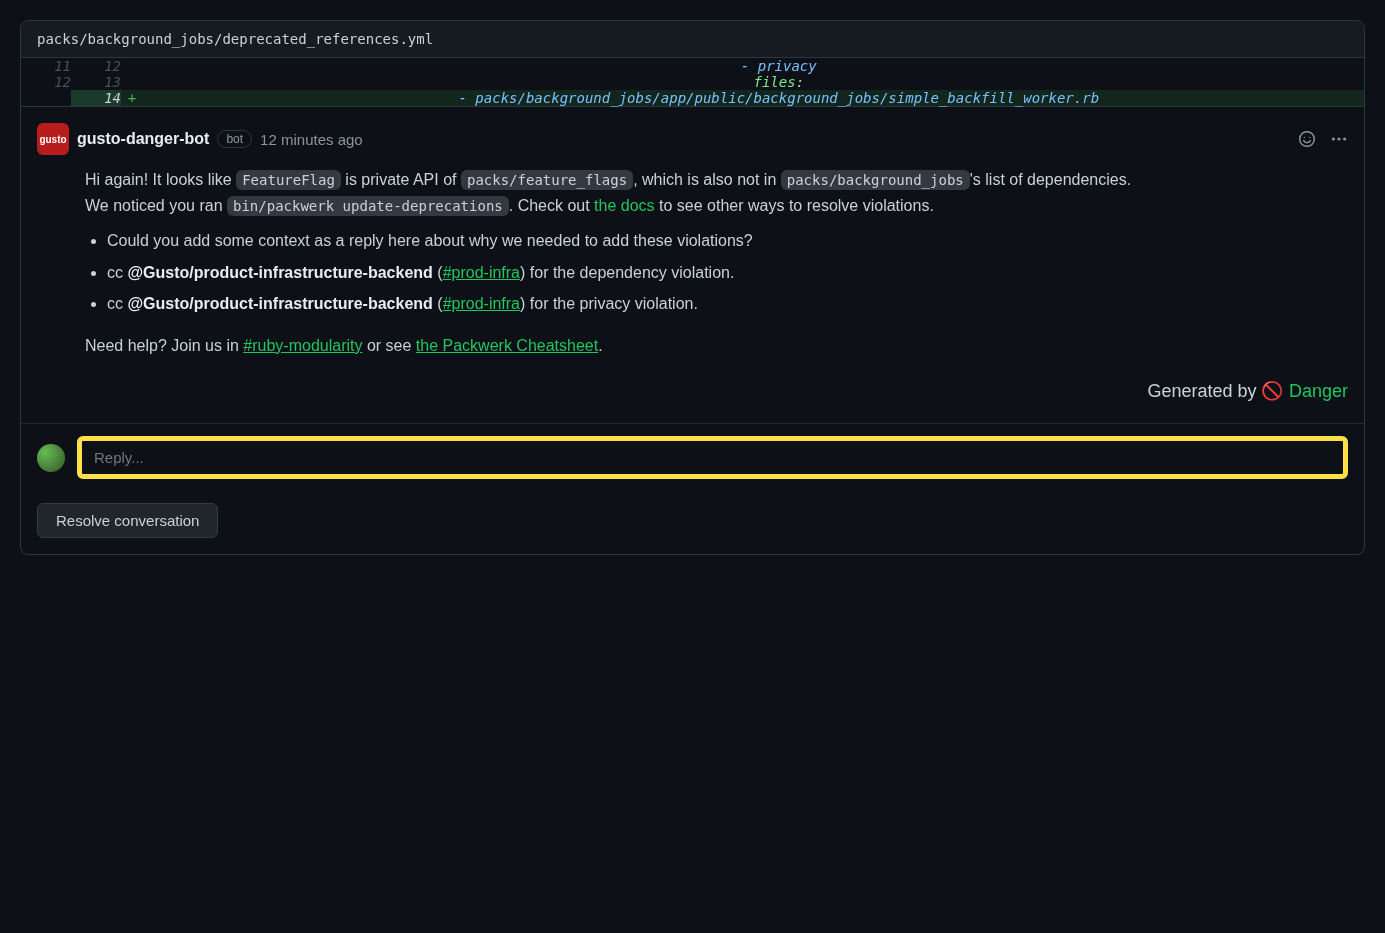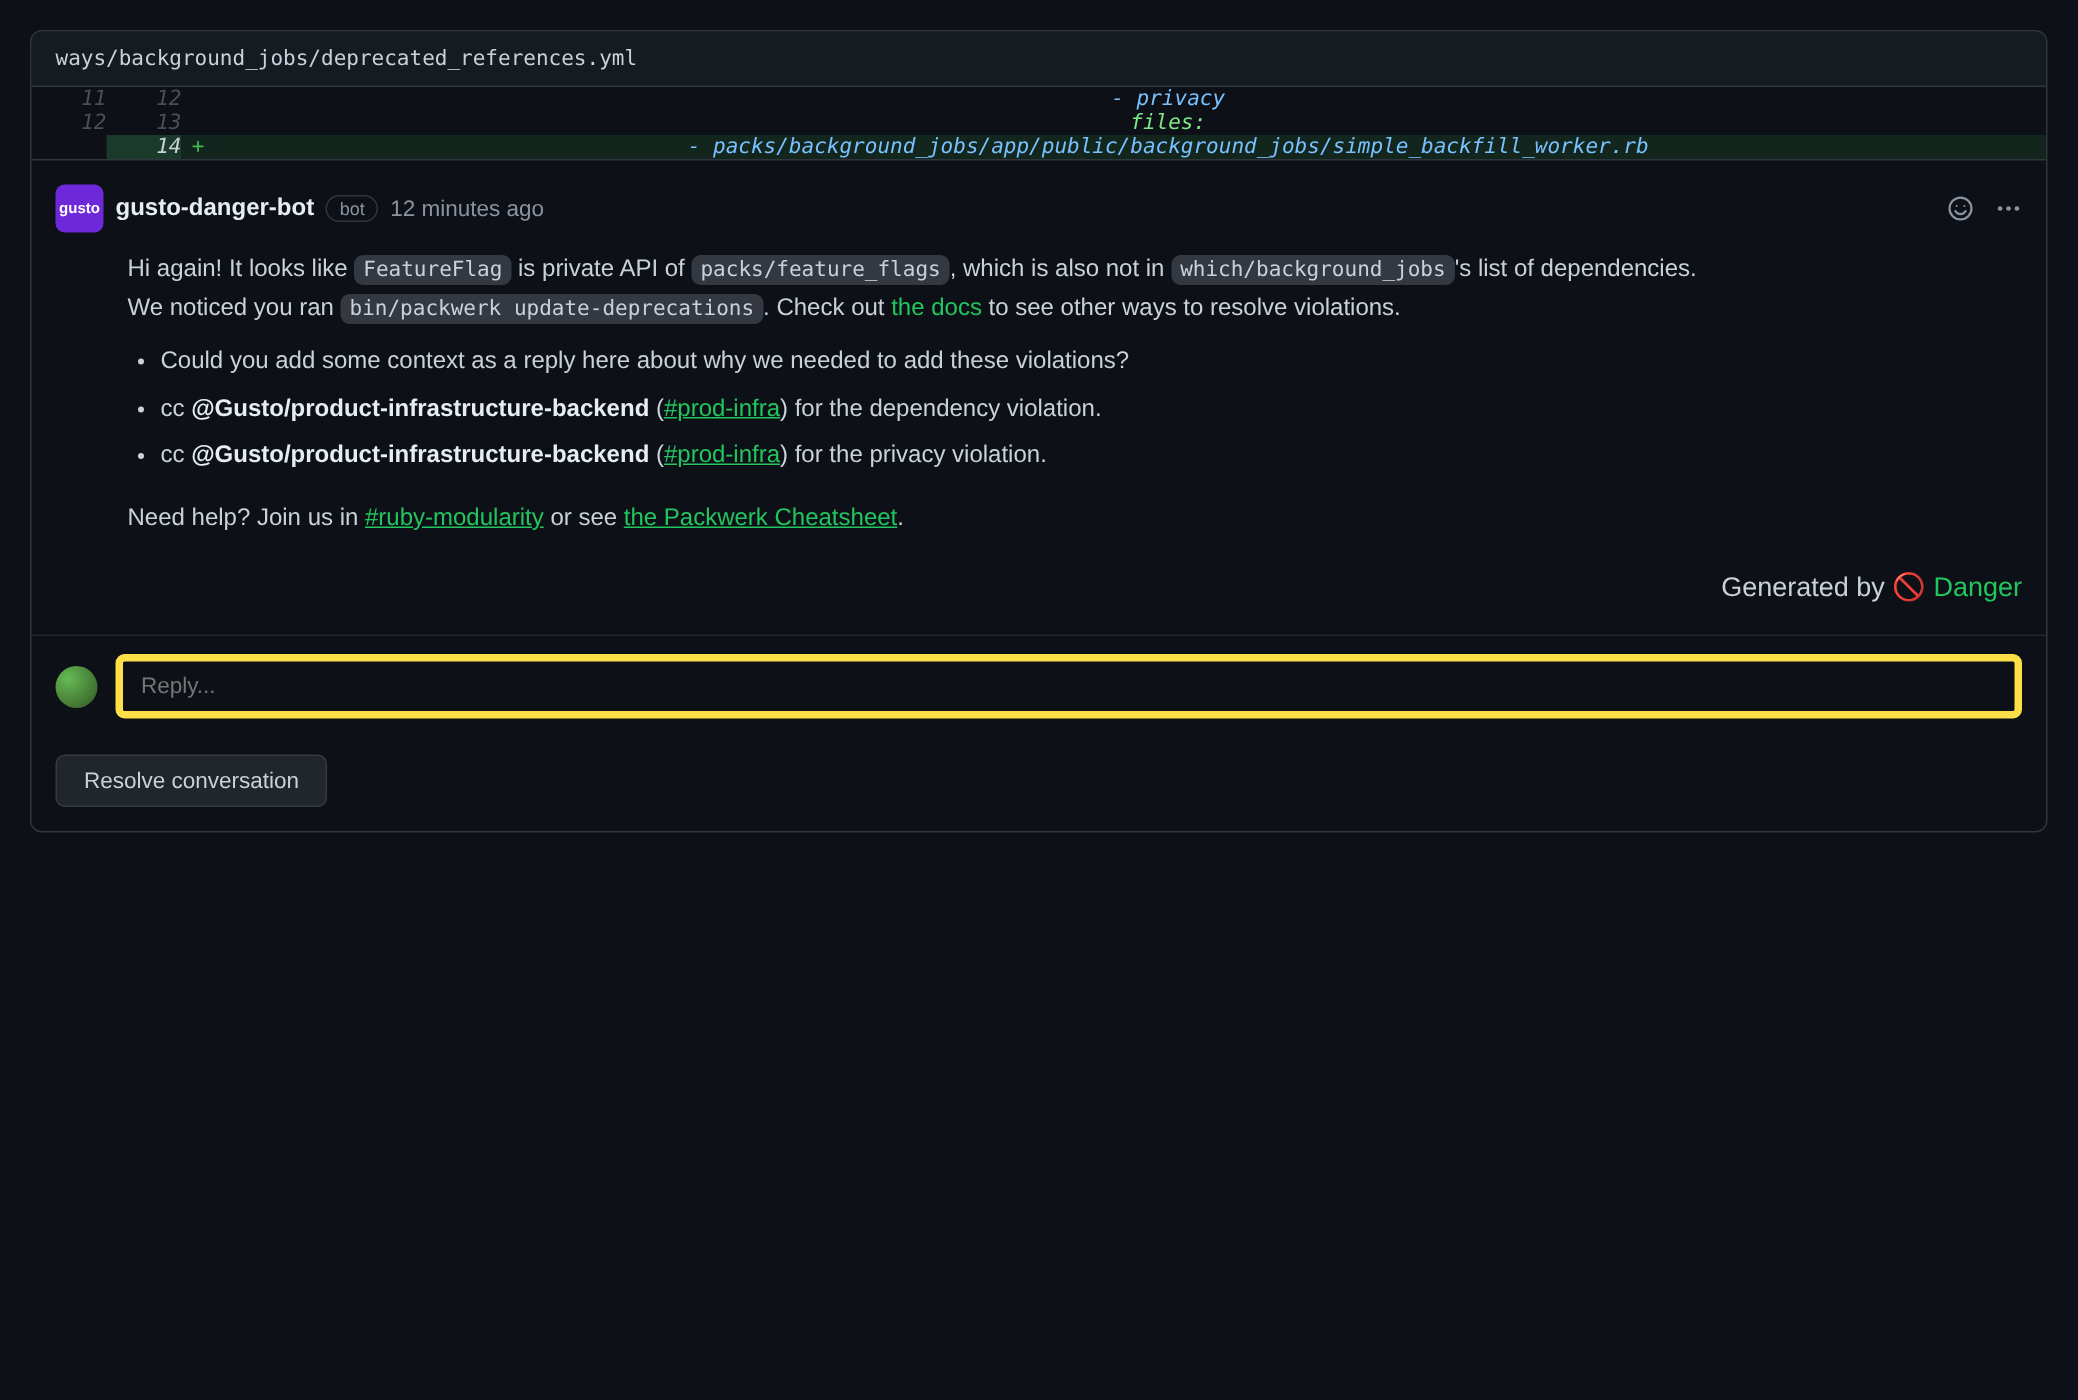--- a/index.html
+++ b/index.html
@@ -63,21 +63,21 @@
     padding: 16px 16px 0 16px;
   }
   .comment-header {
     display: flex;
     align-items: center;
     gap: 8px;
     margin-bottom: 12px;
   }
   .avatar {
     width: 32px; height: 32px;
-    background: #6d28d9;
+    background: #b91c1c;
     color: #fff;
     font-size: 10px;
     font-weight: 600;
     border-radius: 6px;
     display: flex;
     align-items: center;
     justify-content: center;
     flex-shrink: 0;
     text-align: center;
   }
@@ -153,21 +153,21 @@
     font-weight:500;
     cursor:pointer;
   }
 </style>
 </head>
 <body>
 
 <div class="container">
 
   <div class="file-header">
-    <span>ways/background_jobs/deprecated_references.yml</span>
+    <span>packs/background_jobs/deprecated_references.yml</span>
   </div>
 
   <table class="diff-table">
     <tbody id="diff-body">
         <tr>
           <td class="line-num">11</td>
           <td class="line-num line-num-new">12</td>
           <td class="line-marker"></td>
           <td class="line-content">      <span class="tok-dash">- </span><span class="tok-path">privacy</span></td>
         </tr>
@@ -206,21 +206,21 @@
               <circle cx="3" cy="8" r="1.4"></circle>
               <circle cx="8" cy="8" r="1.4"></circle>
               <circle cx="13" cy="8" r="1.4"></circle>
             </svg>
         </span>
       </div>
     </div>
 
     <div class="comment-body">
       <p>
-        <span>Hi again! It looks like </span><span class="inline-code">FeatureFlag</span><span> is private API of </span><span class="inline-code">packs/feature_flags</span><span>, which is also not in </span><span class="inline-code">which/background_jobs</span><span>'s list of dependencies.</span>
+        <span>Hi again! It looks like </span><span class="inline-code">FeatureFlag</span><span> is private API of </span><span class="inline-code">packs/feature_flags</span><span>, which is also not in </span><span class="inline-code">packs/background_jobs</span><span>'s list of dependencies.</span>
         <br>
         <span>We noticed you ran </span><span class="inline-code">bin/packwerk update-deprecations</span><span>. Check out </span><a href="#" class="link">the docs</a><span> to see other ways to resolve violations.</span>
       </p>
       <ul>
         <li>Could you add some context as a reply here about why we needed to add these violations?</li>
         <li>
           <span>cc </span><span class="mention">@Gusto/product-infrastructure-backend</span><span> (</span><a href="#" class="link underline">#prod-infra</a><span>) for the dependency violation.</span>
         </li>
         <li>
           <span>cc </span><span class="mention">@Gusto/product-infrastructure-backend</span><span> (</span><a href="#" class="link underline">#prod-infra</a><span>) for the privacy violation.</span>

